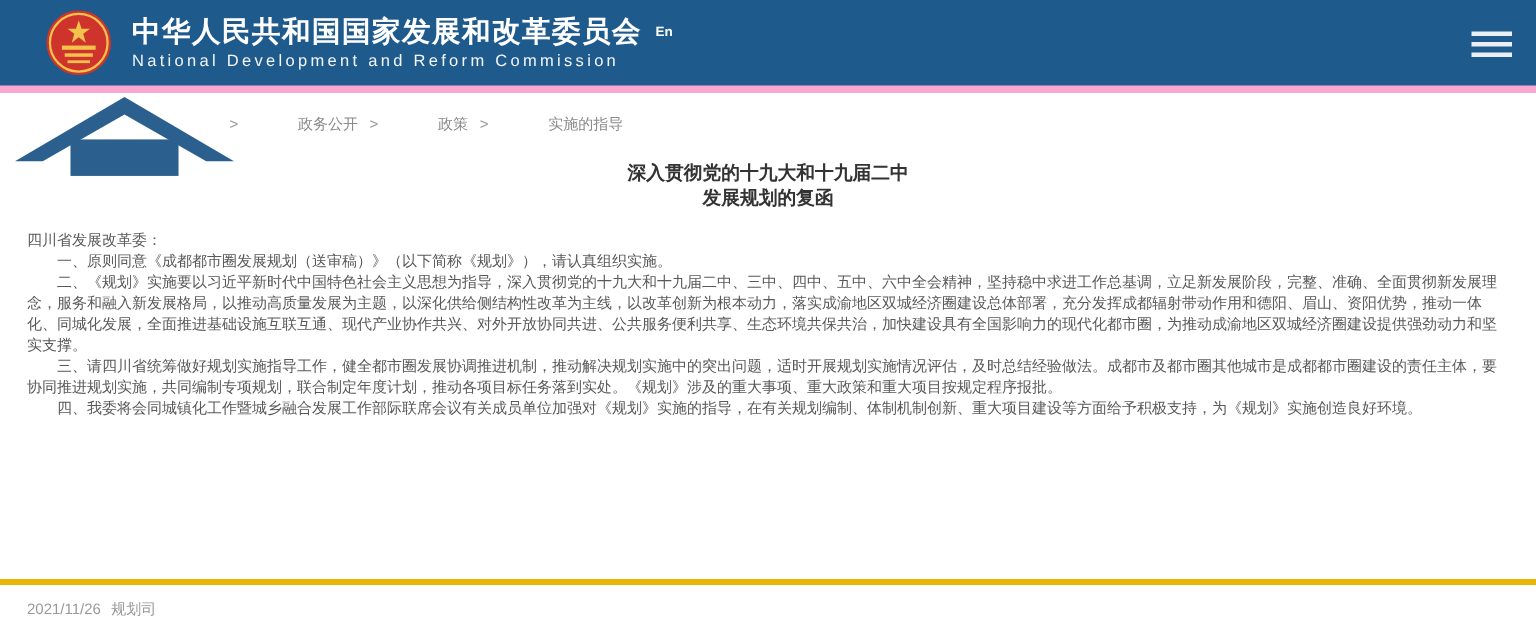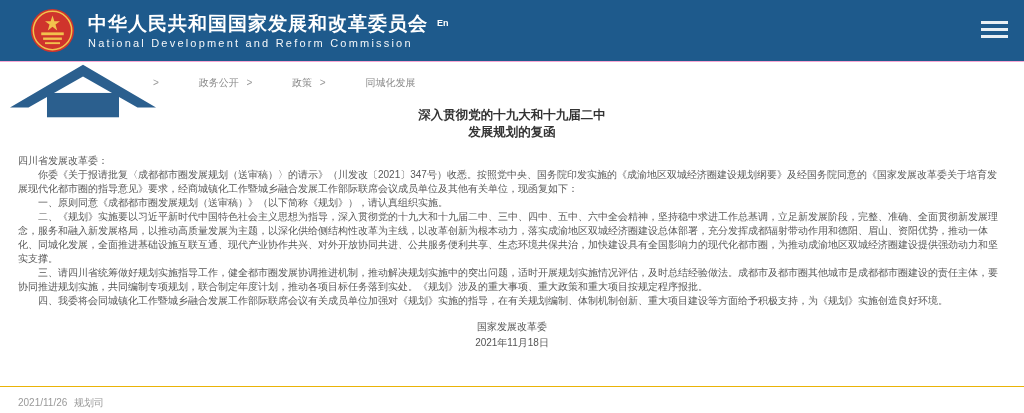--- a/index.html
+++ b/index.html
@@ -9,21 +9,21 @@
     background: #ffffff;
     font-family: "Liberation Sans", "DejaVu Sans", sans-serif;
     position: relative;
     overflow: hidden;
   }
 
   
   .site-header {
     height: 62px;
     background: #1e5a8c;
-    border-bottom: 1px solid #f9a8d4;
+    border-bottom: 5px solid #f9a8d4;
     display: flex;
     align-items: center;
     position: relative;
   }
   .emblem { margin-left: 30px; flex: 0 0 auto; line-height: 0; }
   .title-block { margin-left: 13px; color: #ffffff; }
   .title-cn { font-size: 19px; font-weight: bold; letter-spacing: 1px; line-height: 22px; }
   .title-en { font-size: 11px; letter-spacing: 2.2px; margin-top: 2px; opacity: 0.95; }
   .lang-link {
     color: #ffffff; font-size: 9px; font-weight: bold;
@@ -71,21 +71,21 @@
     text-align: center;
     font-size: 10px; color: #555555;
     line-height: 16px;
     margin-top: 11px;
   }
 
   
   .page-footer {
     position: absolute; left: 0; right: 0; bottom: 0;
     height: 27px;
-    border-top: 1px solid #eab308;
+    border-top: 4px solid #eab308;
     font-size: 10px; color: #999999;
     padding: 9px 0 12px 18px;
     background: #ffffff;
   }
   .page-footer span { margin-right: 4px; }
 </style>
 </head>
 <body>
 
 <header class="site-header">
@@ -119,42 +119,37 @@
     </svg>
   </a>
   <nav class="crumbs"><span class="crumb">
       <span class="sep">&gt;</span>
       <a class="crumb-link">政务公开</a>
     </span><span class="crumb">
       <span class="sep">&gt;</span>
       <a class="crumb-link">政策</a>
     </span><span class="crumb">
       <span class="sep">&gt;</span>
-      <a class="crumb-link">同城化发展</a>
+      <a class="crumb-link">实施的指导</a>
     </span></nav>
 </div>
 
 <main class="doc">
   <h1 class="doc-title">
     <span>深入贯彻党的十九大和十九届二中</span><br>
     <span>发展规划的复函</span>
   </h1>
 
   <div class="doc-body">
     <p class="salutation">四川省发展改革委：</p>
     <div class="paragraphs">
-        <p class="para">你委《关于报请批复〈成都都市圈发展规划（送审稿）〉的请示》（川发改〔2021〕347号）收悉。按照党中央、国务院印发实施的《成渝地区双城经济圈建设规划纲要》及经国务院同意的《国家发展改革委关于培育发展现代化都市圈的指导意见》要求，经商城镇化工作暨城乡融合发展工作部际联席会议成员单位及其他有关单位，现函复如下：</p>
         <p class="para">一、原则同意《成都都市圈发展规划（送审稿）》（以下简称《规划》），请认真组织实施。</p>
         <p class="para">二、《规划》实施要以习近平新时代中国特色社会主义思想为指导，深入贯彻党的十九大和十九届二中、三中、四中、五中、六中全会精神，坚持稳中求进工作总基调，立足新发展阶段，完整、准确、全面贯彻新发展理念，服务和融入新发展格局，以推动高质量发展为主题，以深化供给侧结构性改革为主线，以改革创新为根本动力，落实成渝地区双城经济圈建设总体部署，充分发挥成都辐射带动作用和德阳、眉山、资阳优势，推动一体化、同城化发展，全面推进基础设施互联互通、现代产业协作共兴、对外开放协同共进、公共服务便利共享、生态环境共保共治，加快建设具有全国影响力的现代化都市圈，为推动成渝地区双城经济圈建设提供强劲动力和坚实支撑。</p>
         <p class="para">三、请四川省统筹做好规划实施指导工作，健全都市圈发展协调推进机制，推动解决规划实施中的突出问题，适时开展规划实施情况评估，及时总结经验做法。成都市及都市圈其他城市是成都都市圈建设的责任主体，要协同推进规划实施，共同编制专项规划，联合制定年度计划，推动各项目标任务落到实处。《规划》涉及的重大事项、重大政策和重大项目按规定程序报批。</p>
         <p class="para">四、我委将会同城镇化工作暨城乡融合发展工作部际联席会议有关成员单位加强对《规划》实施的指导，在有关规划编制、体制机制创新、重大项目建设等方面给予积极支持，为《规划》实施创造良好环境。</p>
       </div>
-    <div class="sign-block">
-      <div>国家发展改革委</div>
-      <div>2021年11月18日</div>
-    </div>
   </div>
 </main>
 
 <footer class="page-footer">
   <span>2021/11/26</span>
   <span>规划司</span>
 </footer>
 
 </body></html>

